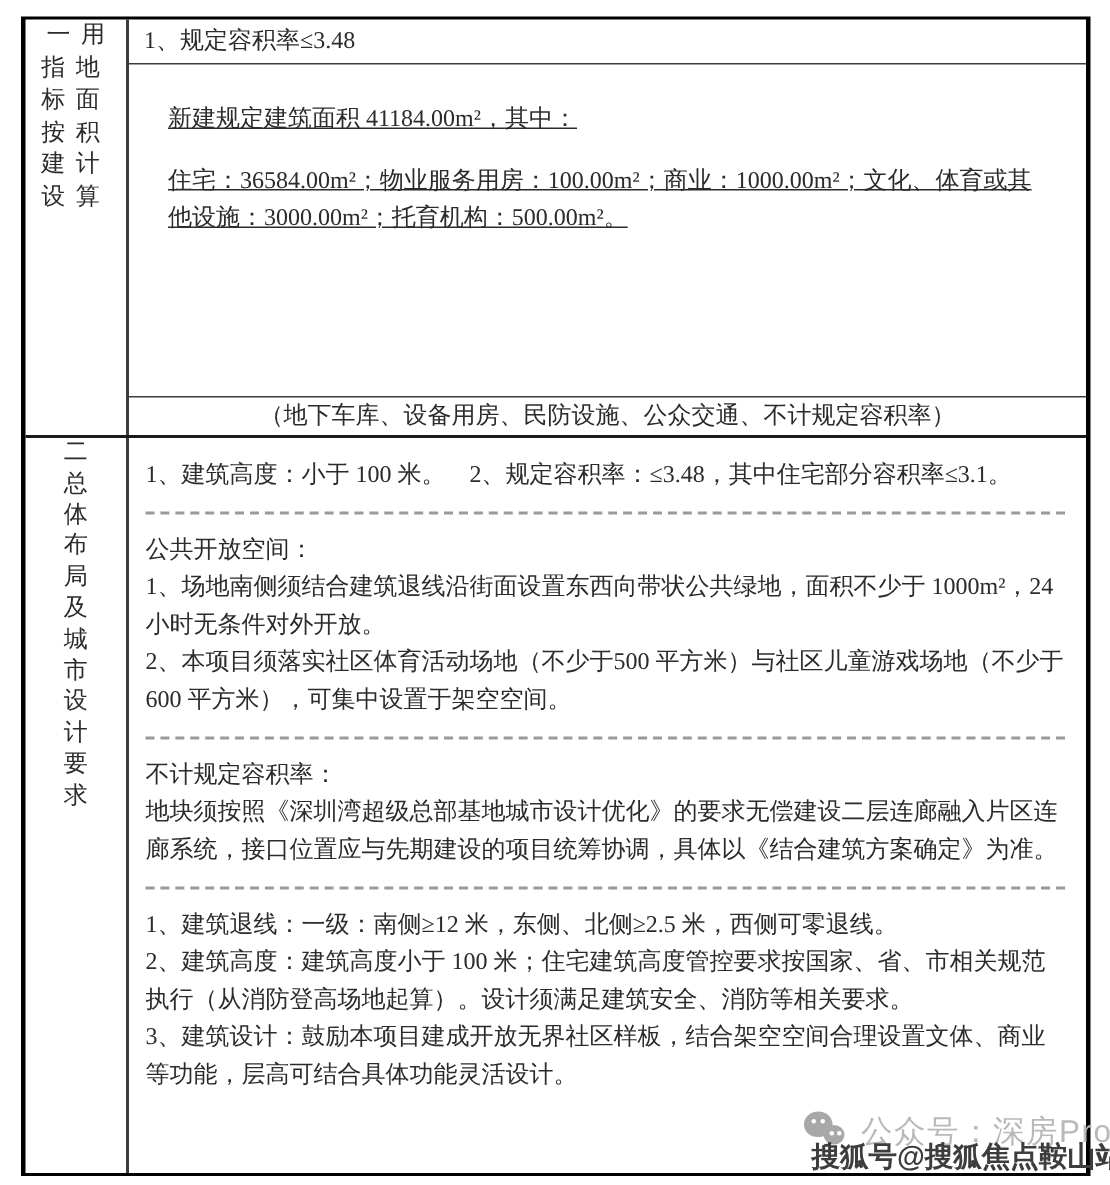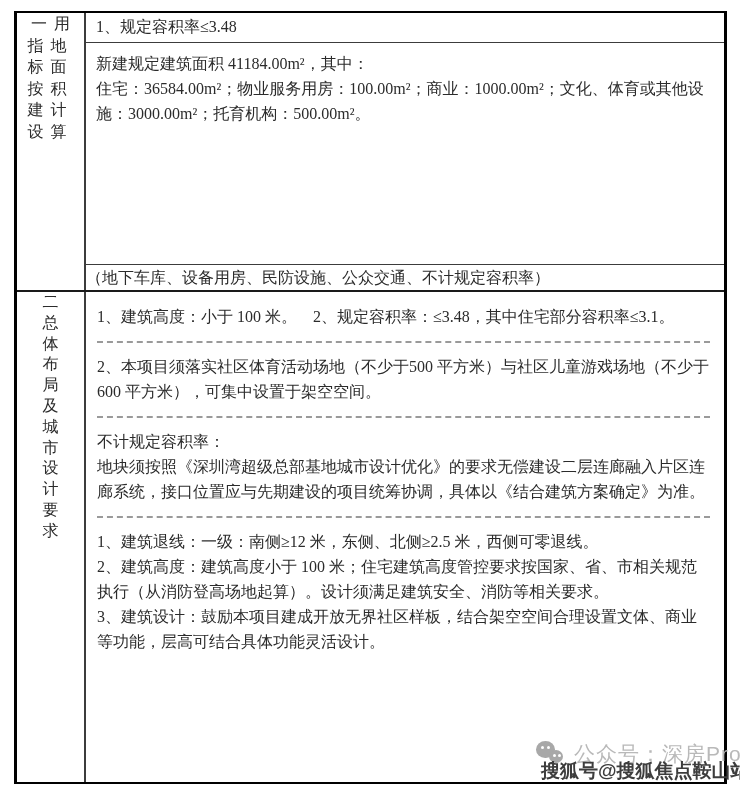--- a/index.html
+++ b/index.html
@@ -45,24 +45,25 @@
     padding-left:10px; box-sizing:border-box;
     font-size:16px;
   }
   .header-row .h-item1 { flex:0 0 54.5%; }
   .header-row .h-item2 { flex:1 1 auto; }
   .body-area {
     flex:1 1 auto;
     padding:8px 10px 0 10px;
     font-size:16px; line-height:25px;
   }
-  .body-area p { margin:0; }
+  .body-area p { margin:16px;text-decoration:underline; }
   .note-row {
     flex:0 0 26px; height:26px;
     border-top:1px solid #3c3c3c;
+    text-align:center;
     font-size:16px; line-height:25px;
     box-sizing:border-box;
   }
   .s2-content {
     flex:1 1 auto;
     padding:12px 12px 0 11px;
     font-size:16px; line-height:25px;
     box-sizing:border-box;
     overflow:hidden;
   }
@@ -142,20 +143,22 @@
 市
 设
 计
 要
 求</div>
     </div>
     <div class="content-cell">
       <div class="s2-content">
         <p>1、建筑高度：小于 100 米。　2、规定容积率：≤3.48，其中住宅部分容积率≤3.1。</p>
         <div class="dash"></div>
+        <p>公共开放空间：</p>
+        <p>1、场地南侧须结合建筑退线沿街面设置东西向带状公共绿地，面积不少于 1000m²，24 小时无条件对外开放。</p>
         <p>2、本项目须落实社区体育活动场地（不少于500 平方米）与社区儿童游戏场地（不少于600 平方米），可集中设置于架空空间。</p>
         <div class="dash"></div>
         <p>不计规定容积率：</p>
         <p>地块须按照《深圳湾超级总部基地城市设计优化》的要求无偿建设二层连廊融入片区连廊系统，接口位置应与先期建设的项目统筹协调，具体以《结合建筑方案确定》为准。</p>
         <div class="dash"></div>
         <p>1、建筑退线：一级：南侧≥12 米，东侧、北侧≥2.5 米，西侧可零退线。</p>
         <p>2、建筑高度：建筑高度小于 100 米；住宅建筑高度管控要求按国家、省、市相关规范执行（从消防登高场地起算）。设计须满足建筑安全、消防等相关要求。</p>
         <p>3、建筑设计：鼓励本项目建成开放无界社区样板，结合架空空间合理设置文体、商业等功能，层高可结合具体功能灵活设计。</p>
 
       </div>

